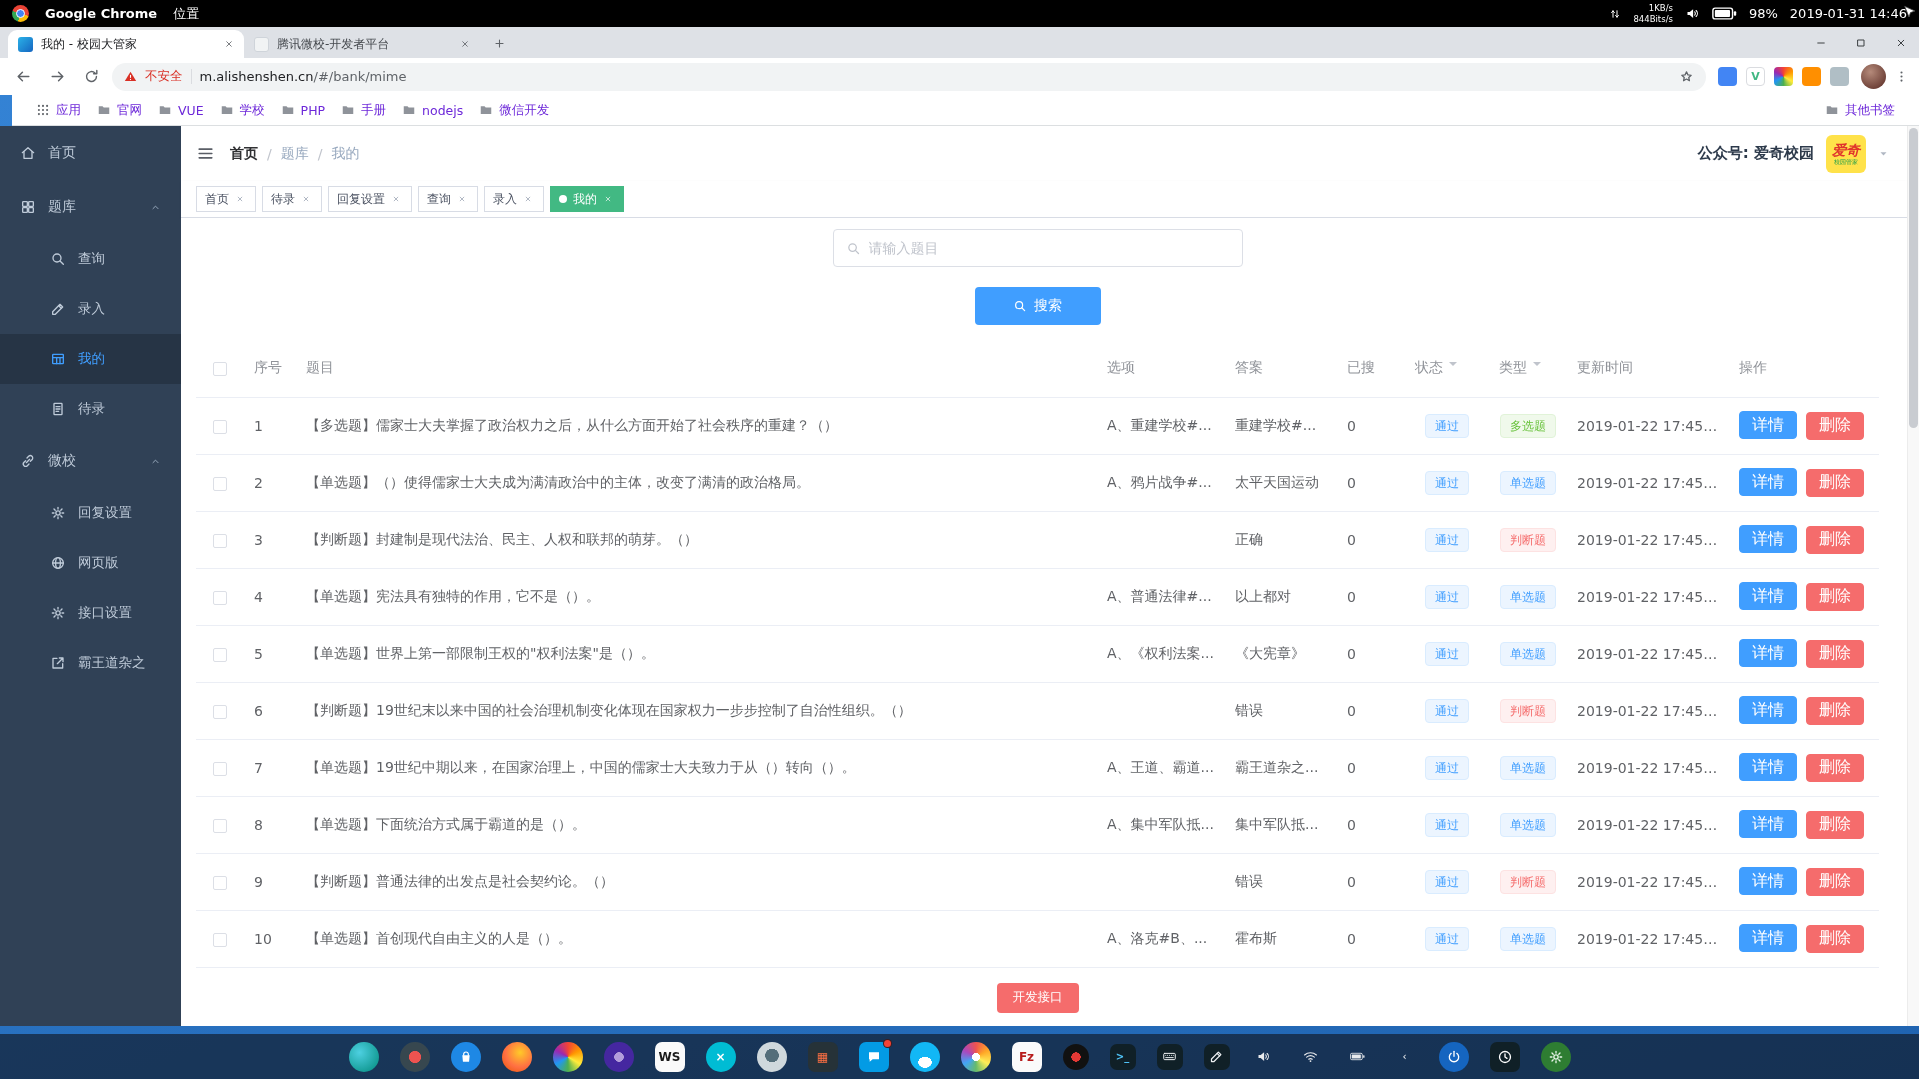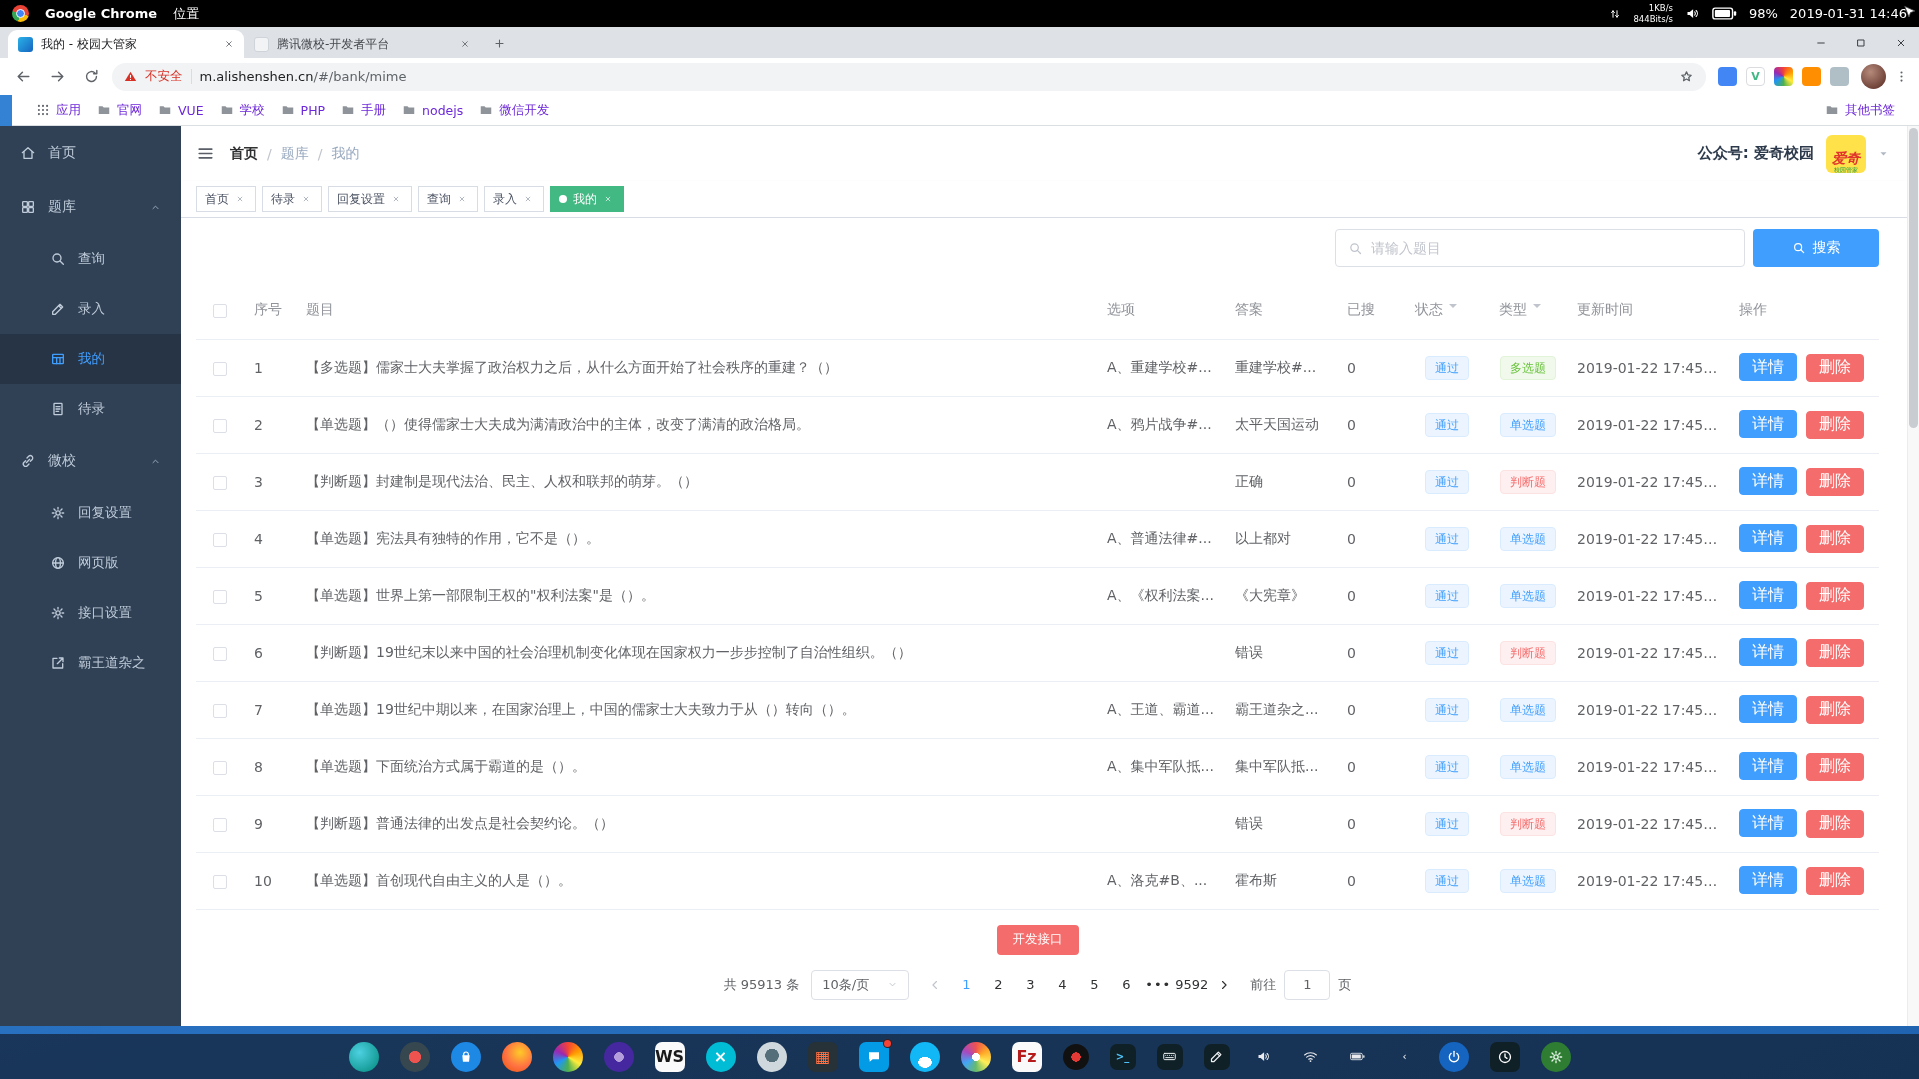--- a/index.html
+++ b/index.html
@@ -81,36 +81,36 @@
 
   .page-header { height:55px; flex:none; display:flex; align-items:center; padding:0 18px 0 15px; background:#fff; }
   .hamburger { font-size:19px; color:#5a5e66; margin-right:15px; cursor:pointer; }
   .breadcrumb { display:flex; align-items:center; gap:9px; font-size:14px; }
   .bc-link { color:#303133; font-weight:600; cursor:pointer; }
   .bc-muted { color:#97a8be; }
   .bc-sep::before { content:"/"; color:#c0c4cc; }
   .header-right { margin-left:auto; display:flex; align-items:center; gap:12px; }
   .account-label { font-size:15px; color:#2d3a4b; font-weight:600;text-align:right; }
   .logo-badge { width:40px; height:38px; background:#ffe24a; border-radius:6px; display:flex; flex-direction:column;
-                align-items:center; justify-content:flex-end; line-height:1; cursor:pointer; }
+                align-items:center; justify-content:center; line-height:1; cursor:pointer; }
   .logo-l1 { font-size:14px; font-weight:800; font-style:italic; color:#e0342c; }
   .logo-l2 { font-size:6px; color:#1e9e4a; margin-top:2px; }
   .logo-caret { font-size:11px; color:#b0b7c3; }
 
   .tags-bar { height:37px; flex:none; display:flex; align-items:center; gap:6px; padding:0 15px; background:#fff;
               border-bottom:1px solid #d8dce5; box-shadow:0 1px 3px 0 rgba(0,0,0,.05); }
   .tag-chip { display:inline-flex; align-items:center; gap:4px; height:26px; padding:0 8px; border:1px solid #d8dce5;
               background:#fff; color:#495060; font-size:12px; cursor:pointer; }
   .tag-chip .tag-x { font-size:8px; color:#8a94a6; width:14px; height:14px; border-radius:50%; }
   .tag-chip.active { background:#42b983; border-color:#42b983; color:#fff; }
   .tag-chip.active .tag-x { color:#fff; }
   .dot { width:8px; height:8px; border-radius:50%; background:#fff; margin-right:2px; }
 
   .app-content { flex:1; padding:11px 28px 0 15px; overflow:hidden; background:#fff; }
-  .search-row { display:flex; justify-content:flex-end; align-items:center; gap:8px; margin-bottom:15px; }
+  .search-row { display:flex; justify-content:flex-end; align-items:center; gap:20px; margin-bottom:15px;flex-direction:column; }
   .search-box { width:410px; height:38px; border:1px solid #dcdfe6; border-radius:4px; background:#fff;
                 display:flex; align-items:center; gap:8px; padding:0 12px; }
   .s-icon { color:#c0c4cc; font-size:15px; }
   .search-input { border:none; outline:none; flex:1; font-size:14px; color:#606266; background:transparent; font-family:inherit; }
   .search-input::placeholder { color:#c0c4cc; }
   .search-btn { min-width:126px; height:38px; background:#409eff; color:#fff; border:none; border-radius:4px;
                 font-size:14px; display:flex; align-items:center; justify-content:center; gap:7px; cursor:pointer; font-family:inherit; }
 
   .data-table { width:100%; border-collapse:collapse; table-layout:fixed; font-size:14px; color:#606266; }
   .data-table th { color:#909399; font-weight:400; }
@@ -151,21 +151,21 @@
                 font-size:13px; color:#606266; outline:none; font-family:inherit; }
 
   .page-scrollbar { width:12px; flex:none; background:#f8f8f8; border-left:1px solid #ececec; position:relative; }
   .page-thumb { position:absolute; left:1px; right:1px; top:2px; height:300px; border-radius:6px; background:#c9ccd1; }
 
   
   .desktop-gap { height:8px; flex:none; }
   .dock { height:45px; flex:none; background:rgba(16,19,28,0.62); display:flex; align-items:center;
           justify-content:center; gap:21px; }
   .dock-icon { width:30px; height:30px; display:inline-flex; align-items:center; justify-content:center;
-               font-size:16px; font-weight:700; position:relative; color:#fff; cursor:pointer; }
+               font-size:12px; font-weight:700; position:relative; color:#fff; cursor:pointer; }
   .dock-icon.circle { border-radius:50%; }
   .dock-icon.square { border-radius:7px; }
   .dock-icon.plain  { background:transparent; font-weight:400; font-size:20px; }
   .dock-icon.tray { width:26px; height:26px; font-size:10px; }
   .dock-icon .i { font-size:16px; }
   .dock-icon.tray .i { font-size:15px; }
   .badge { position:absolute; top:-3px; right:-3px; width:9px; height:9px; border-radius:50%; background:#f44336;
            border:1.5px solid rgba(16,19,28,0.8); }
   .g-launcher { background:radial-gradient(circle at 35% 35%, #4dd0e1, #00897b); }
   .g-rec { background:radial-gradient(circle, #ef5350 0 28%, #37474f 29%); }

